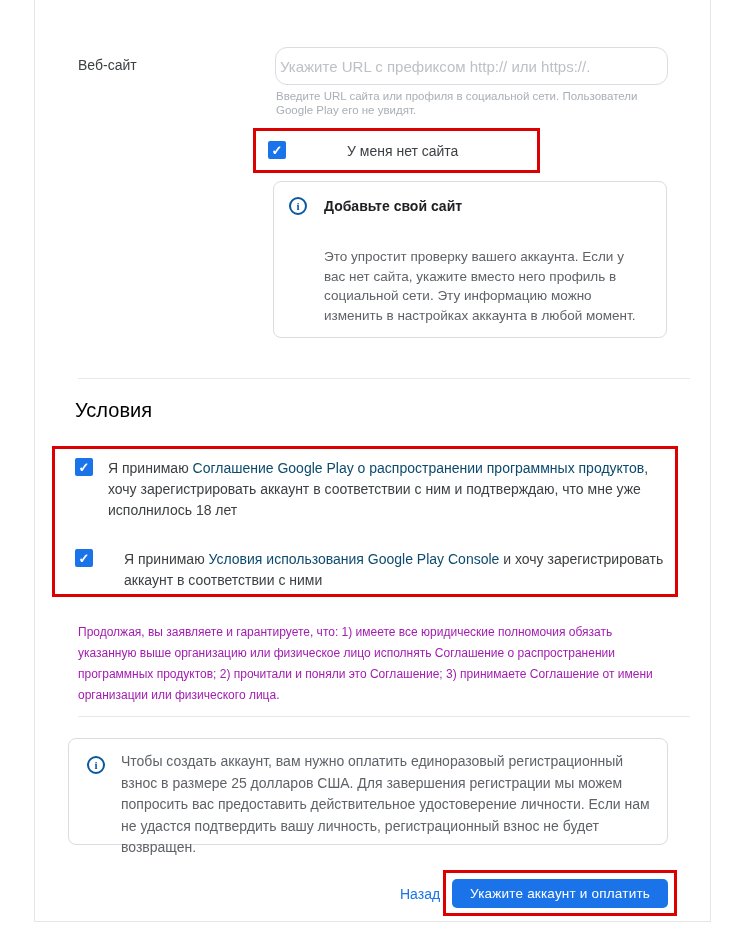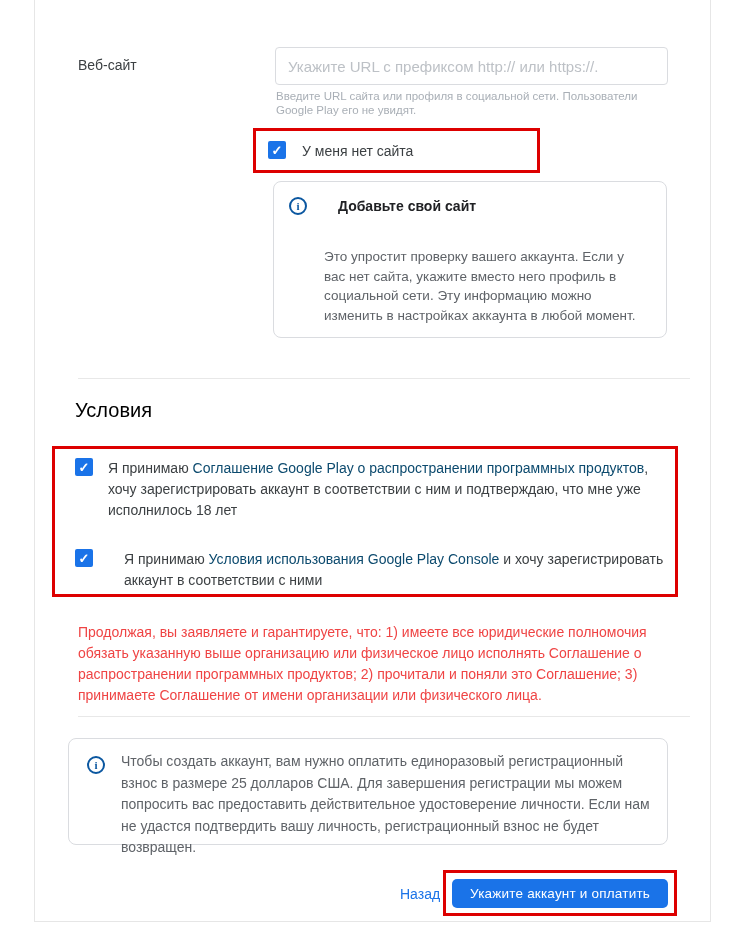--- a/index.html
+++ b/index.html
@@ -22,22 +22,22 @@
     box-sizing: border-box;
   }
   .abs { position: absolute; }
 
   
   .field-label { font-size: 14px; color: #3c4043; }
   .url-input {
     box-sizing: border-box;
     width: 393px; height: 38px;
     border: 1px solid #dadce0;
-    border-radius: 4px;
-    padding: 0 12px;
+    border-radius: 12px;
+    padding: 0 4px;
     font-family: "Liberation Sans", sans-serif;
     font-size: 15px;
     color: #3c4043;
     outline: none;
     background: #fff;
   }
   .url-input::placeholder { color: #bdc1c6; opacity: 1; }
   .helper-text {
     font-size: 11.5px;
     line-height: 14px;
@@ -59,21 +59,21 @@
     display: flex; align-items: center; justify-content: center;
     cursor: pointer;
   }
   .checkbox::after {
     content: "\2713";
     color: #ffffff;
     font-size: 13px;
     font-weight: bold;
     line-height: 1;
   }
-  .cb-label { font-size: 14px; color: #3c4043; }
+  .cb-label { font-size: 14px; color: #3c4043; margin-left: 45px; }
   .cb-text {
     font-size: 14px;
     line-height: 21px;
     color: #3c4043;
   }
   .link { color: #0c4a6e; cursor: pointer; text-decoration: none; }
 
   
   .info-card {
     box-sizing: border-box;
@@ -89,38 +89,38 @@
     color: #0b57a0;
     display: flex; align-items: center; justify-content: center;
   }
   .info-icon::after {
     content: "i";
     font-size: 11px;
     font-weight: 600;
     line-height: 1;
     font-family: "Liberation Serif", serif;
   }
-  .tip-title { font-size: 14px; font-weight: 700; color: #202124; margin-left: 14px; }
+  .tip-title { font-size: 14px; font-weight: 700; color: #202124; }
   .tip-body {
     font-size: 13.5px;
     line-height: 19.5px;
     color: #5f6368;
   }
   .fee-body {
     font-size: 14px;
     line-height: 21.5px;
     color: #5f6368;
   }
 
   .divider { height: 1px; background: #e8e8e8; }
   .section-heading { font-size: 20px; font-weight: 400; color: #000000; }
   .disclaimer {
-    font-size: 14px;
+    font-size: 12px;
     line-height: 21px;
-    color: #ef4444;
+    color: #a21caf;
   }
 
   
   .back-link { font-size: 14px; font-weight: 500; color: #1a73e8; cursor: pointer; }
   .submit-btn {
     box-sizing: border-box;
     width: 216px; height: 29px;
     background: #1a73e8;
     border: none;
     border-radius: 5px;

